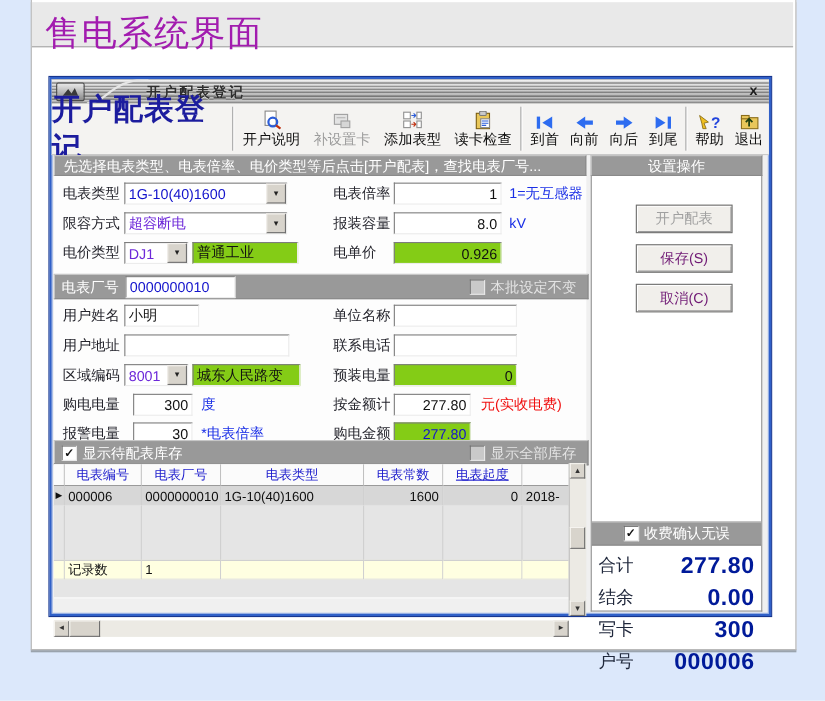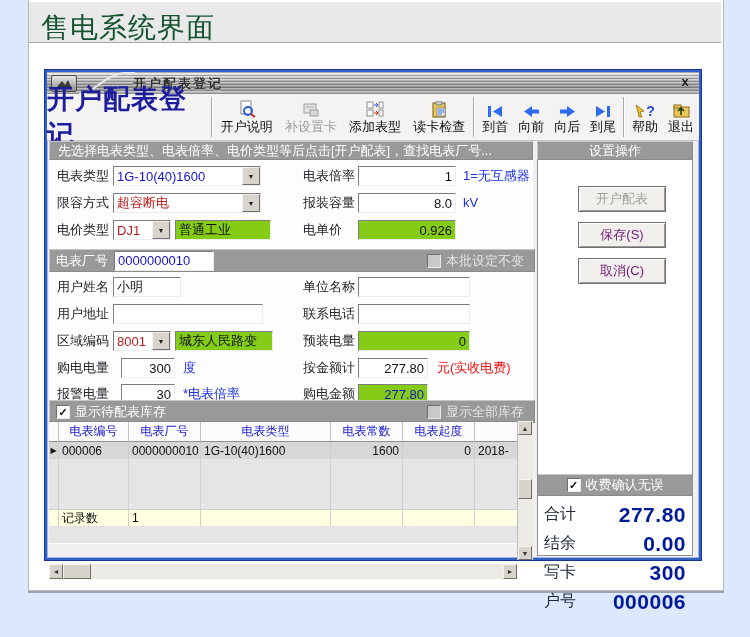--- a/index.html
+++ b/index.html
@@ -1,21 +1,21 @@
 <!DOCTYPE html>
 <html><head>
 <meta charset="utf-8">
 <style>
   html,body{margin:0;padding:0;}
   body{font-family:"Liberation Sans",sans-serif;}
   .stage{position:relative;width:750px;height:637px;background:#dce8fb;overflow:hidden;}
   .abs{position:absolute;}
   .card{left:28px;top:0;width:694px;height:590px;background:#ffffff;border:1px solid #b9b9b9;border-top:none;box-shadow:0 2px 0 #9aa3ad;}
   .card-head{left:0;top:2px;width:692px;height:40px;background:#e9e9e9;border-bottom:1px solid #a6a6a6;}
-  .card-title{left:12px;top:7px;font-size:28px;color:#14532d;letter-spacing:1px;}
+  .card-title{left:12px;top:7px;font-size:32px;color:#a21caf;letter-spacing:1px;}
 
   
   .dialog{left:16px;top:70px;width:652px;height:486px;background:#f0f0f0;border:2px solid #3060c8;box-shadow:0 0 0 1px #17368f, inset 0 0 0 1px #9db4e6;}
   .titlebar{left:0;top:0;width:652px;height:22px;
     background:linear-gradient(#ededed,#8f8f8f 70%,#bdbdbd);
     overflow:hidden;border-bottom:1px solid #5a5a5a;}
   .titlebar .stripes{left:0;top:0;width:100%;height:100%;
     background:repeating-linear-gradient(180deg, rgba(90,90,90,.45) 0 1px, rgba(255,255,255,.35) 1px 2px, transparent 2px 3px);}
   .tb-logo{left:4px;top:3px;width:24px;height:15px;border:1px solid #4c4c4c;border-radius:2px;
     background:linear-gradient(#e8e8e8,#8a8a8a);display:flex;align-items:center;justify-content:center;}
@@ -41,21 +41,21 @@
 
   
   .client{left:2px;top:88px;width:484px;height:384px;background:#fdfdfd;}
   .lbl{font-size:13px;color:#24242c;line-height:20px;white-space:nowrap;}
   .field{box-sizing:border-box;height:20px;background:#fff;border:1px solid;border-color:#7d7d7d #ececec #ececec #7d7d7d;
     font-size:13px;color:#111;padding:0 3px;display:flex;align-items:center;overflow:hidden;}
   .field.num{justify-content:flex-end;}
   .field.ro{background:#84cc16;}
   .field.blue{color:#1414cc;}
   .combo{box-sizing:border-box;height:20px;background:#fff;border:1px solid;border-color:#7d7d7d #ececec #ececec #7d7d7d;display:flex;align-items:stretch;}
-  .combo .cval{flex:1;font-size:13px;color:#b91c1c;padding:0 3px;display:flex;align-items:center;white-space:nowrap;overflow:hidden;}
+  .combo .cval{flex:1;font-size:13px;color:#6d28d9;padding:0 3px;display:flex;align-items:center;white-space:nowrap;overflow:hidden;}
   .combo .cbtn{width:16px;background:#d8d4cc;border:1px solid;border-color:#f4f2ee #6f6f6f #6f6f6f #f4f2ee;
     display:flex;align-items:center;justify-content:center;font-size:7px;color:#222;}
   .hintb{font-size:13px;color:#1a2fe6;line-height:20px;white-space:nowrap;}
   .hintr{font-size:13px;color:#f01010;line-height:20px;white-space:nowrap;}
 
   .secbar{left:0;width:484px;height:21px;}
   .cb{display:flex;align-items:center;gap:5px;}
   .cbbox{width:12px;height:12px;background:#fff;border:1px solid;border-color:#6f6f6f #e8e8e8 #e8e8e8 #6f6f6f;
     display:flex;align-items:center;justify-content:center;font-size:11px;font-weight:bold;color:#111;line-height:10px;}
   .cbbox.gray{background:#c9c9c9;}
@@ -314,21 +314,21 @@
           </span>
         </div>
 
         <div class="abs grid">
           <div class="trow">
             <div class="hcell" style="width:10px;"></div>
             <div class="hcell" style="width:70px;">电表编号</div>
             <div class="hcell" style="width:72px;">电表厂号</div>
             <div class="hcell" style="width:130px;">电表类型</div>
             <div class="hcell" style="width:72px;">电表常数</div>
-            <div class="hcell" style="width:72px;">电表起度</div>
+            <div class="hcell" style="width:72px;text-decoration:underline;">电表起度</div>
             <div class="hcell" style="width:42px;border-right:none;"></div>
           </div>
           <div class="trow selrow">
             <div class="dcell" style="width:10px;padding:0;font-size:8px;justify-content:center;">▶</div>
             <div class="dcell" style="width:70px;">000006</div>
             <div class="dcell" style="width:72px;">0000000010</div>
             <div class="dcell" style="width:130px;">1G-10(40)1600</div>
             <div class="dcell" style="width:72px;justify-content:flex-end;">1600</div>
             <div class="dcell" style="width:72px;justify-content:flex-end;">0</div>
             <div class="dcell" style="width:42px;border-right:none;text-align:center;">2018-</div>

